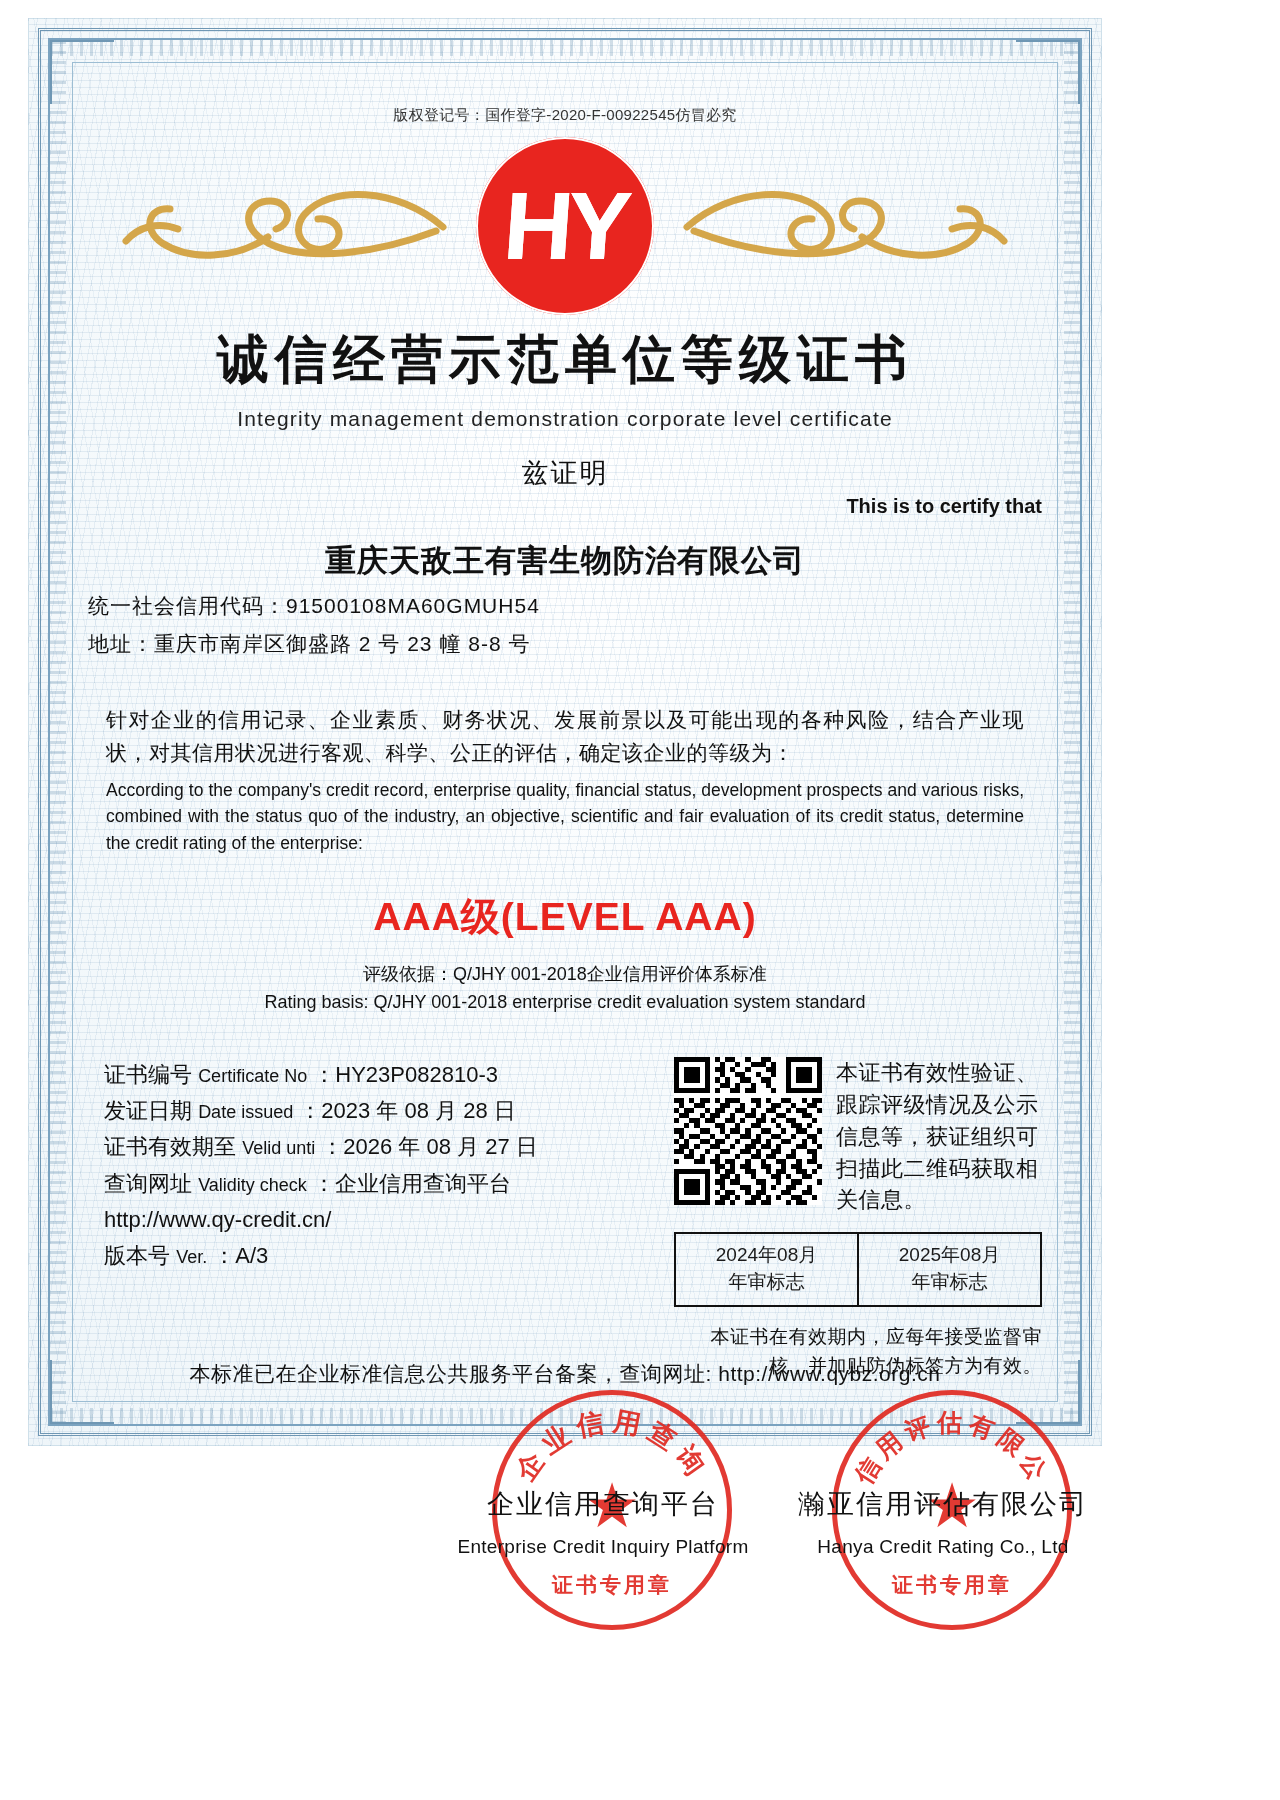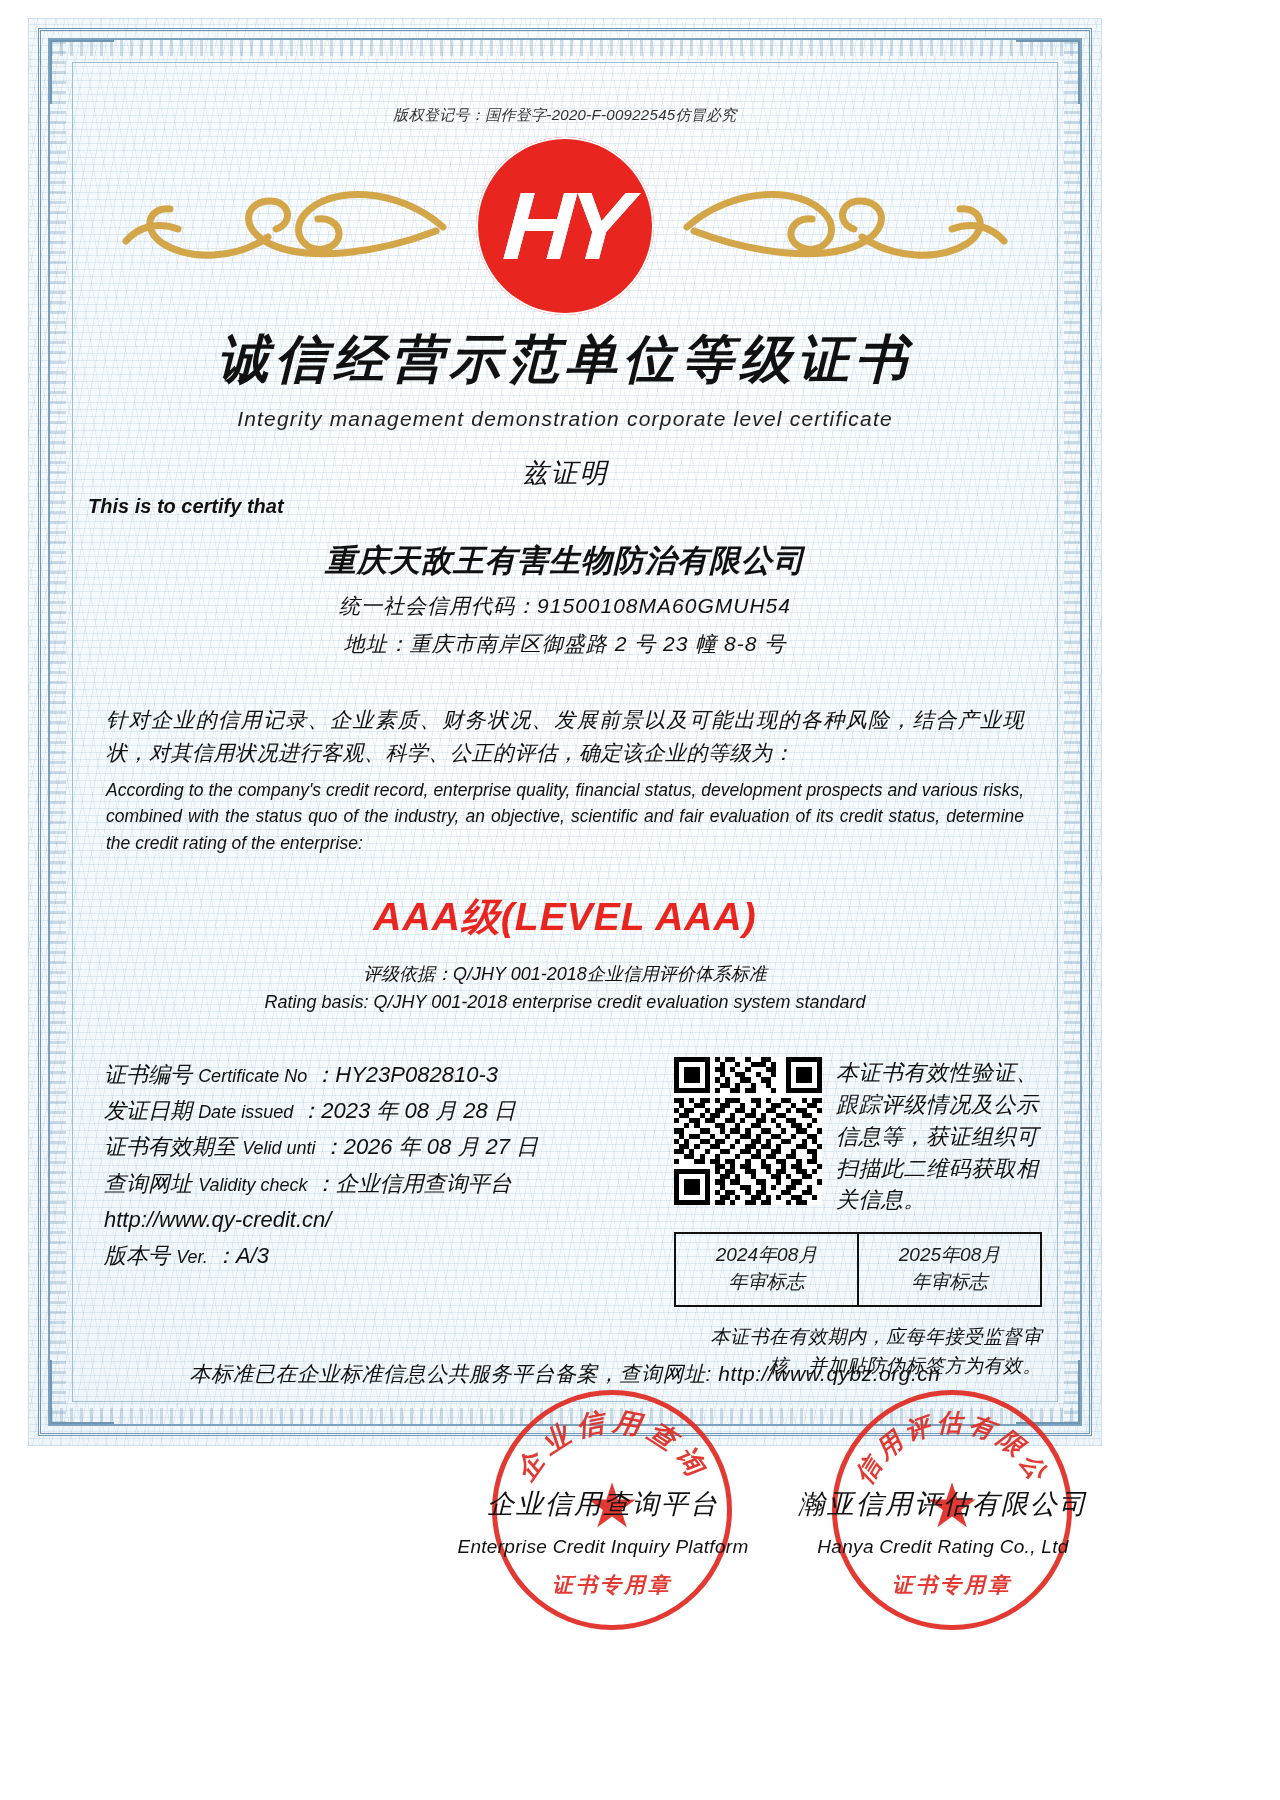--- a/index.html
+++ b/index.html
@@ -14,21 +14,20 @@
     background:
       repeating-linear-gradient(
         0deg,
         rgba(150,180,205,0.22) 0px,
         rgba(150,180,205,0.22) 1px,
         rgba(255,255,255,0) 1px,
         rgba(255,255,255,0) 7px
       ),
       radial-gradient(ellipse at 50% 30%, #ffffff 0%, #f6fafc 55%, #eef5f9 100%);
     box-shadow:0 0 0 1px #cfe0ea inset;
-    font-style:italic;
   }
   
   #cert::before{
     content:"";position:absolute;inset:0;pointer-events:none;
     background:
       repeating-linear-gradient(100deg, rgba(120,160,195,0.13) 0 1px, transparent 1px 9px),
       repeating-linear-gradient(80deg, rgba(120,160,195,0.10) 0 1px, transparent 1px 11px);
     mix-blend-mode:multiply;
   }
   
@@ -82,25 +81,25 @@
   }
 
   h1.title{
     text-align:center;font-size:52px;letter-spacing:6px;margin:6px 0 0;
     font-weight:700;color:#111;font-family:"DejaVu Sans","Liberation Sans",sans-serif;
   }
   .title-en{
     text-align:center;font-size:21px;letter-spacing:1.2px;margin-top:12px;color:#222;
   }
   .certify-cn{text-align:center;font-size:27px;margin-top:24px;color:#111;letter-spacing:2px;}
-  .certify-en{text-align:left;font-size:20px;margin-top:4px;color:#111;font-weight:600;}
+  .certify-en{text-align:right;font-size:20px;margin-top:4px;color:#111;font-weight:600;}
   .company{
     text-align:center;font-size:31px;font-weight:700;margin-top:22px;color:#111;letter-spacing:1px;
   }
-  .code,.addr{text-align:center;font-size:21px;margin-top:10px;color:#111;letter-spacing:1px;}
+  .code,.addr{text-align:left;font-size:21px;margin-top:10px;color:#111;letter-spacing:1px;}
 
   .body-cn{
     margin:46px 18px 0 18px;font-size:21px;line-height:1.55;color:#111;text-align:justify;
     letter-spacing:.5px;
   }
   .body-en{
     margin:8px 18px 0 18px;font-size:17.5px;line-height:1.5;color:#111;text-align:justify;
   }
 
   .level{

